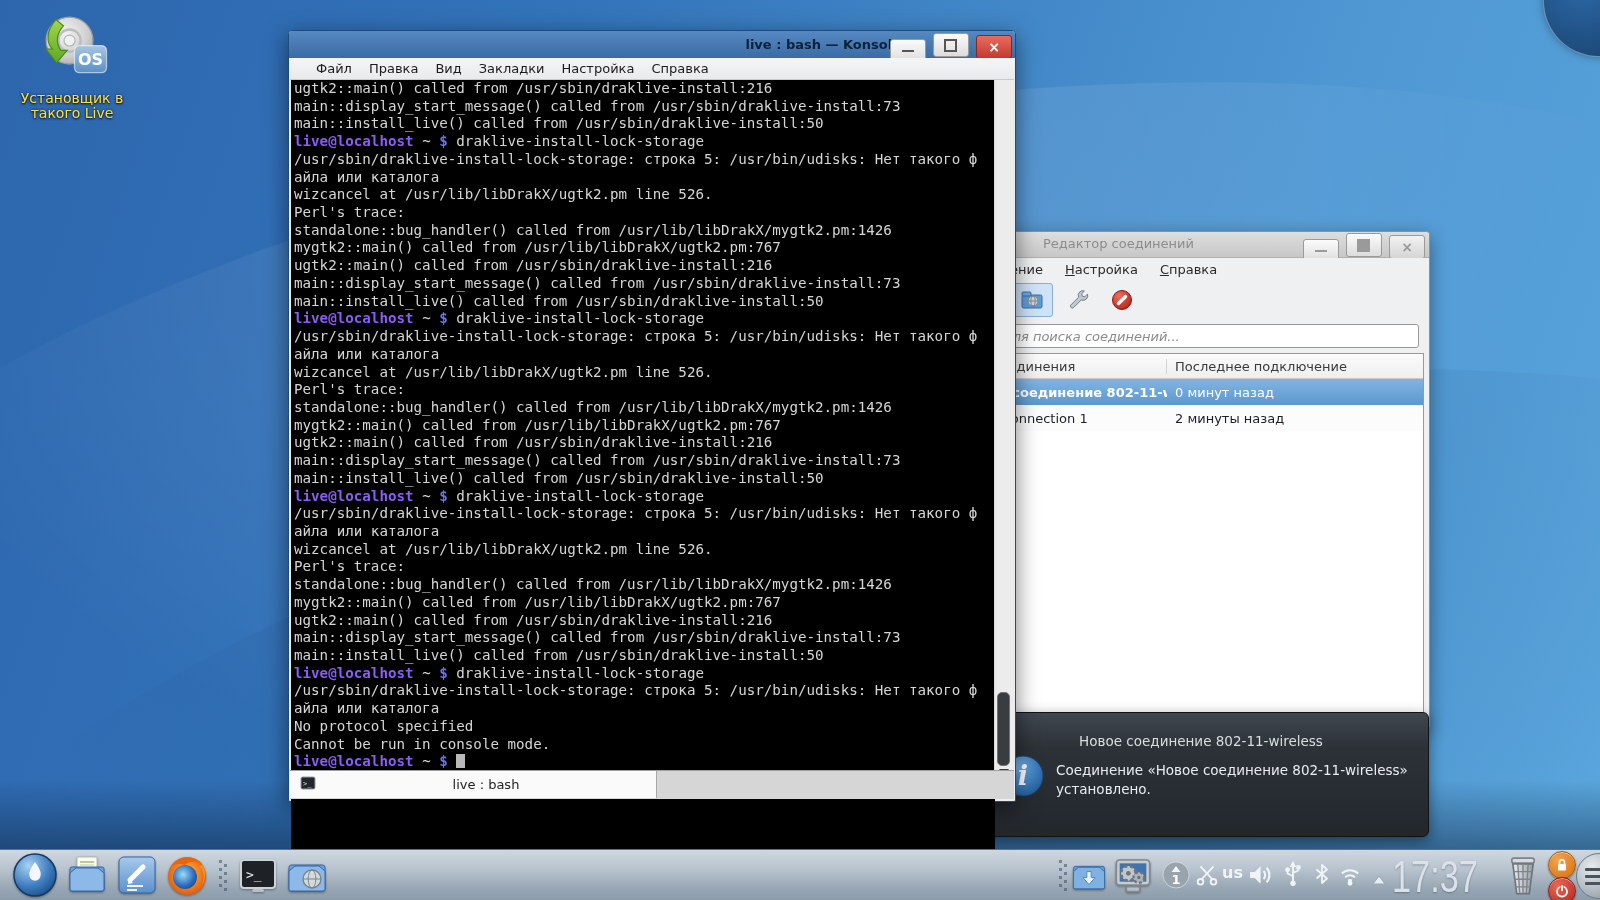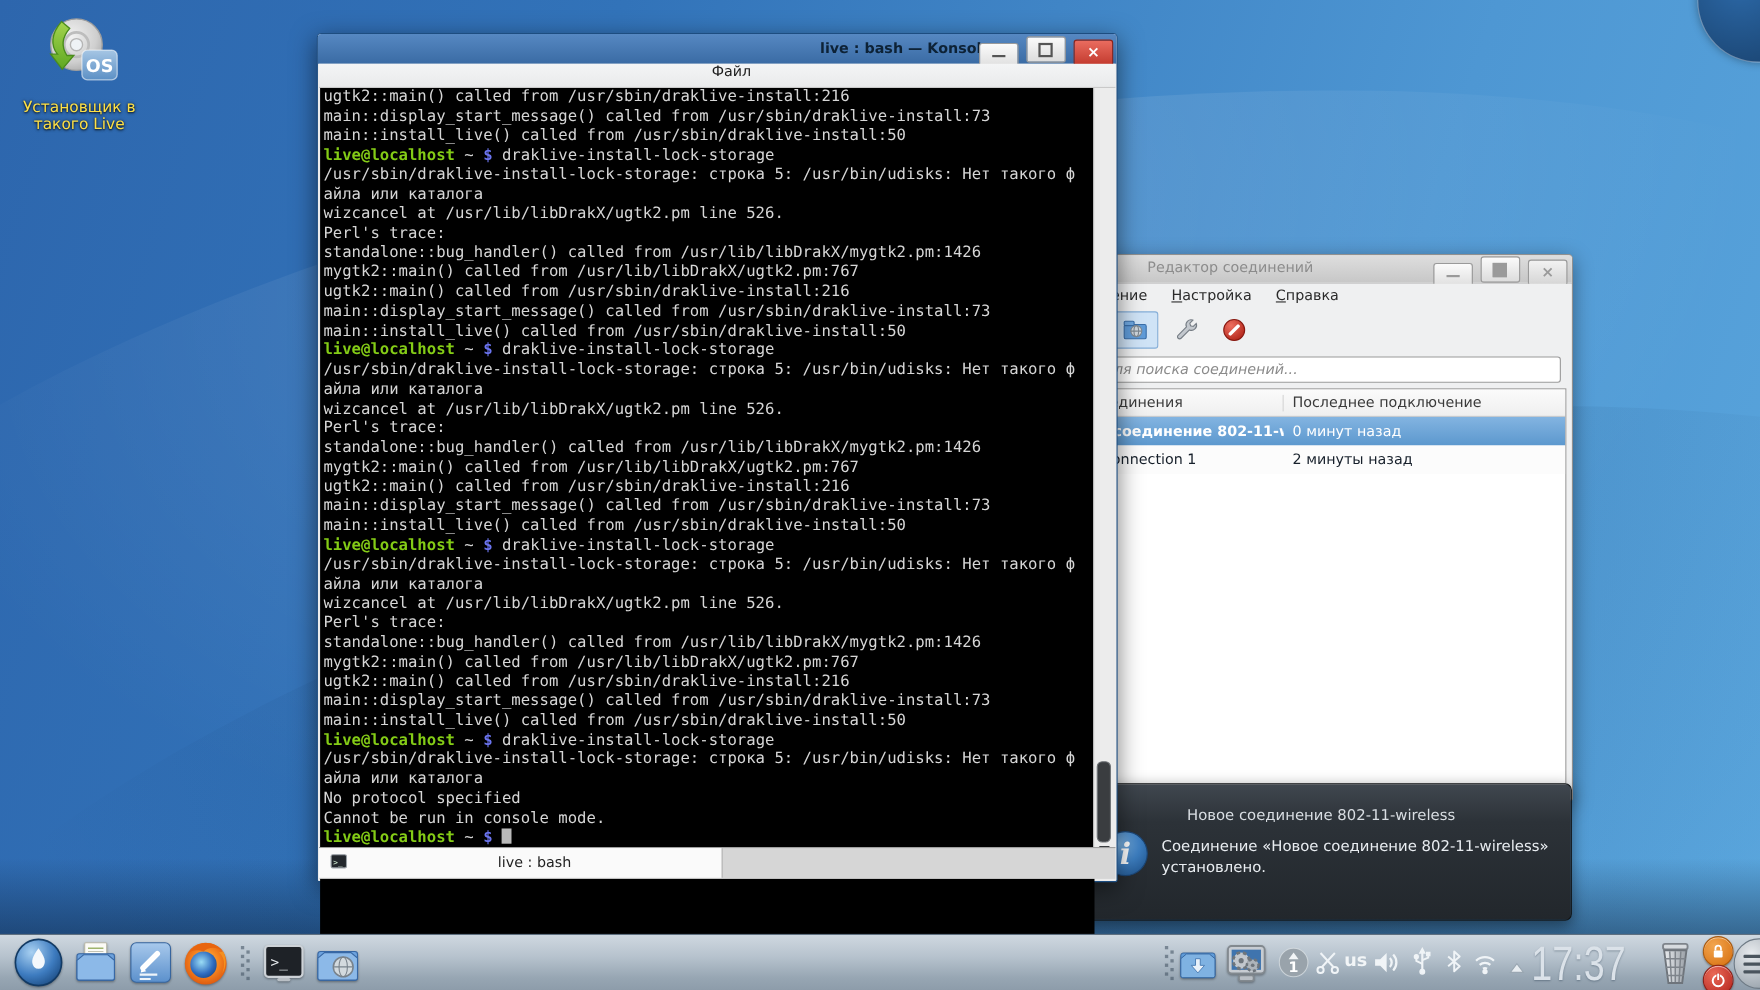--- a/index.html
+++ b/index.html
@@ -35,27 +35,27 @@
   
   #konsole{position:absolute;left:288px;top:30px;width:726px;height:770px;z-index:30;
     border:1px solid #1d4d80;border-radius:4px 4px 2px 2px;box-shadow:0 6px 22px rgba(0,0,0,.5);
     background:#ececec;}
   #k-title{position:absolute;left:0;top:0;right:0;height:27px;border-radius:3px 3px 0 0;
     background:linear-gradient(#5688c2,#3a6ba4);display:flex;align-items:center;}
   #k-title .ttl{position:absolute;left:0;width:612px;text-align:right;color:#0d2236;font-size:13px;font-weight:bold;}
   #k-title .btns{position:absolute;right:3px;top:2px;}
   #k-menu{position:absolute;left:1px;right:1px;top:27px;height:21px;background:linear-gradient(#f4f5f6,#e9eaeb);
     border-bottom:1px solid #c9c9c9;display:flex;align-items:center;gap:17px;padding-left:26px;
-    font-size:13px;color:#1b1b1b;flex-direction:column;}
+    font-size:13px;color:#1b1b1b;}
   #k-menu span{cursor:pointer;}
   #k-content{position:absolute;left:2px;top:49px;width:704px;height:848px;background:#000;overflow:hidden;
     font-family:"DejaVu Sans Mono",monospace;font-size:14.2px;line-height:17.72px;color:#d6d6d6;
     padding-left:3px;box-sizing:border-box;}
   .tline{white-space:pre;overflow:hidden;height:17.72px;}
-  .tuser{color:#84cc16;font-weight:bold;}
+  .tuser{color:#8b5cf6;font-weight:bold;}
   .tsep{color:#d6d6d6;}
   .tdollar{color:#6b74ef;font-weight:bold;}
   .tcmd{color:#d6d6d6;}
   .tcursor{display:inline-block;width:9px;height:14px;background:#b9b9b9;vertical-align:-2px;}
   #k-scroll{position:absolute;right:3px;top:49px;width:17px;height:691px;background:#ececec;border-left:1px solid #d9d9d9;}
   #k-thumb{position:absolute;left:2px;right:2px;top:612px;height:72px;background:#3a3d40;border:1px solid #707478;border-radius:5px;cursor:pointer;}
   #k-arrow{position:absolute;left:4px;top:689px;width:0;height:0;border-left:5px solid transparent;border-right:5px solid transparent;border-top:6px solid #3a3d40;}
   #k-tabbar{position:absolute;left:1px;right:1px;bottom:2px;height:28px;background:#d6d6d6;border-top:1px solid #9f9f9f;}
   #k-tab{position:absolute;left:0;top:0;width:366px;height:27px;background:#fafafa;border-right:1px solid #a8a8a8;
     display:flex;align-items:center;cursor:pointer;}

